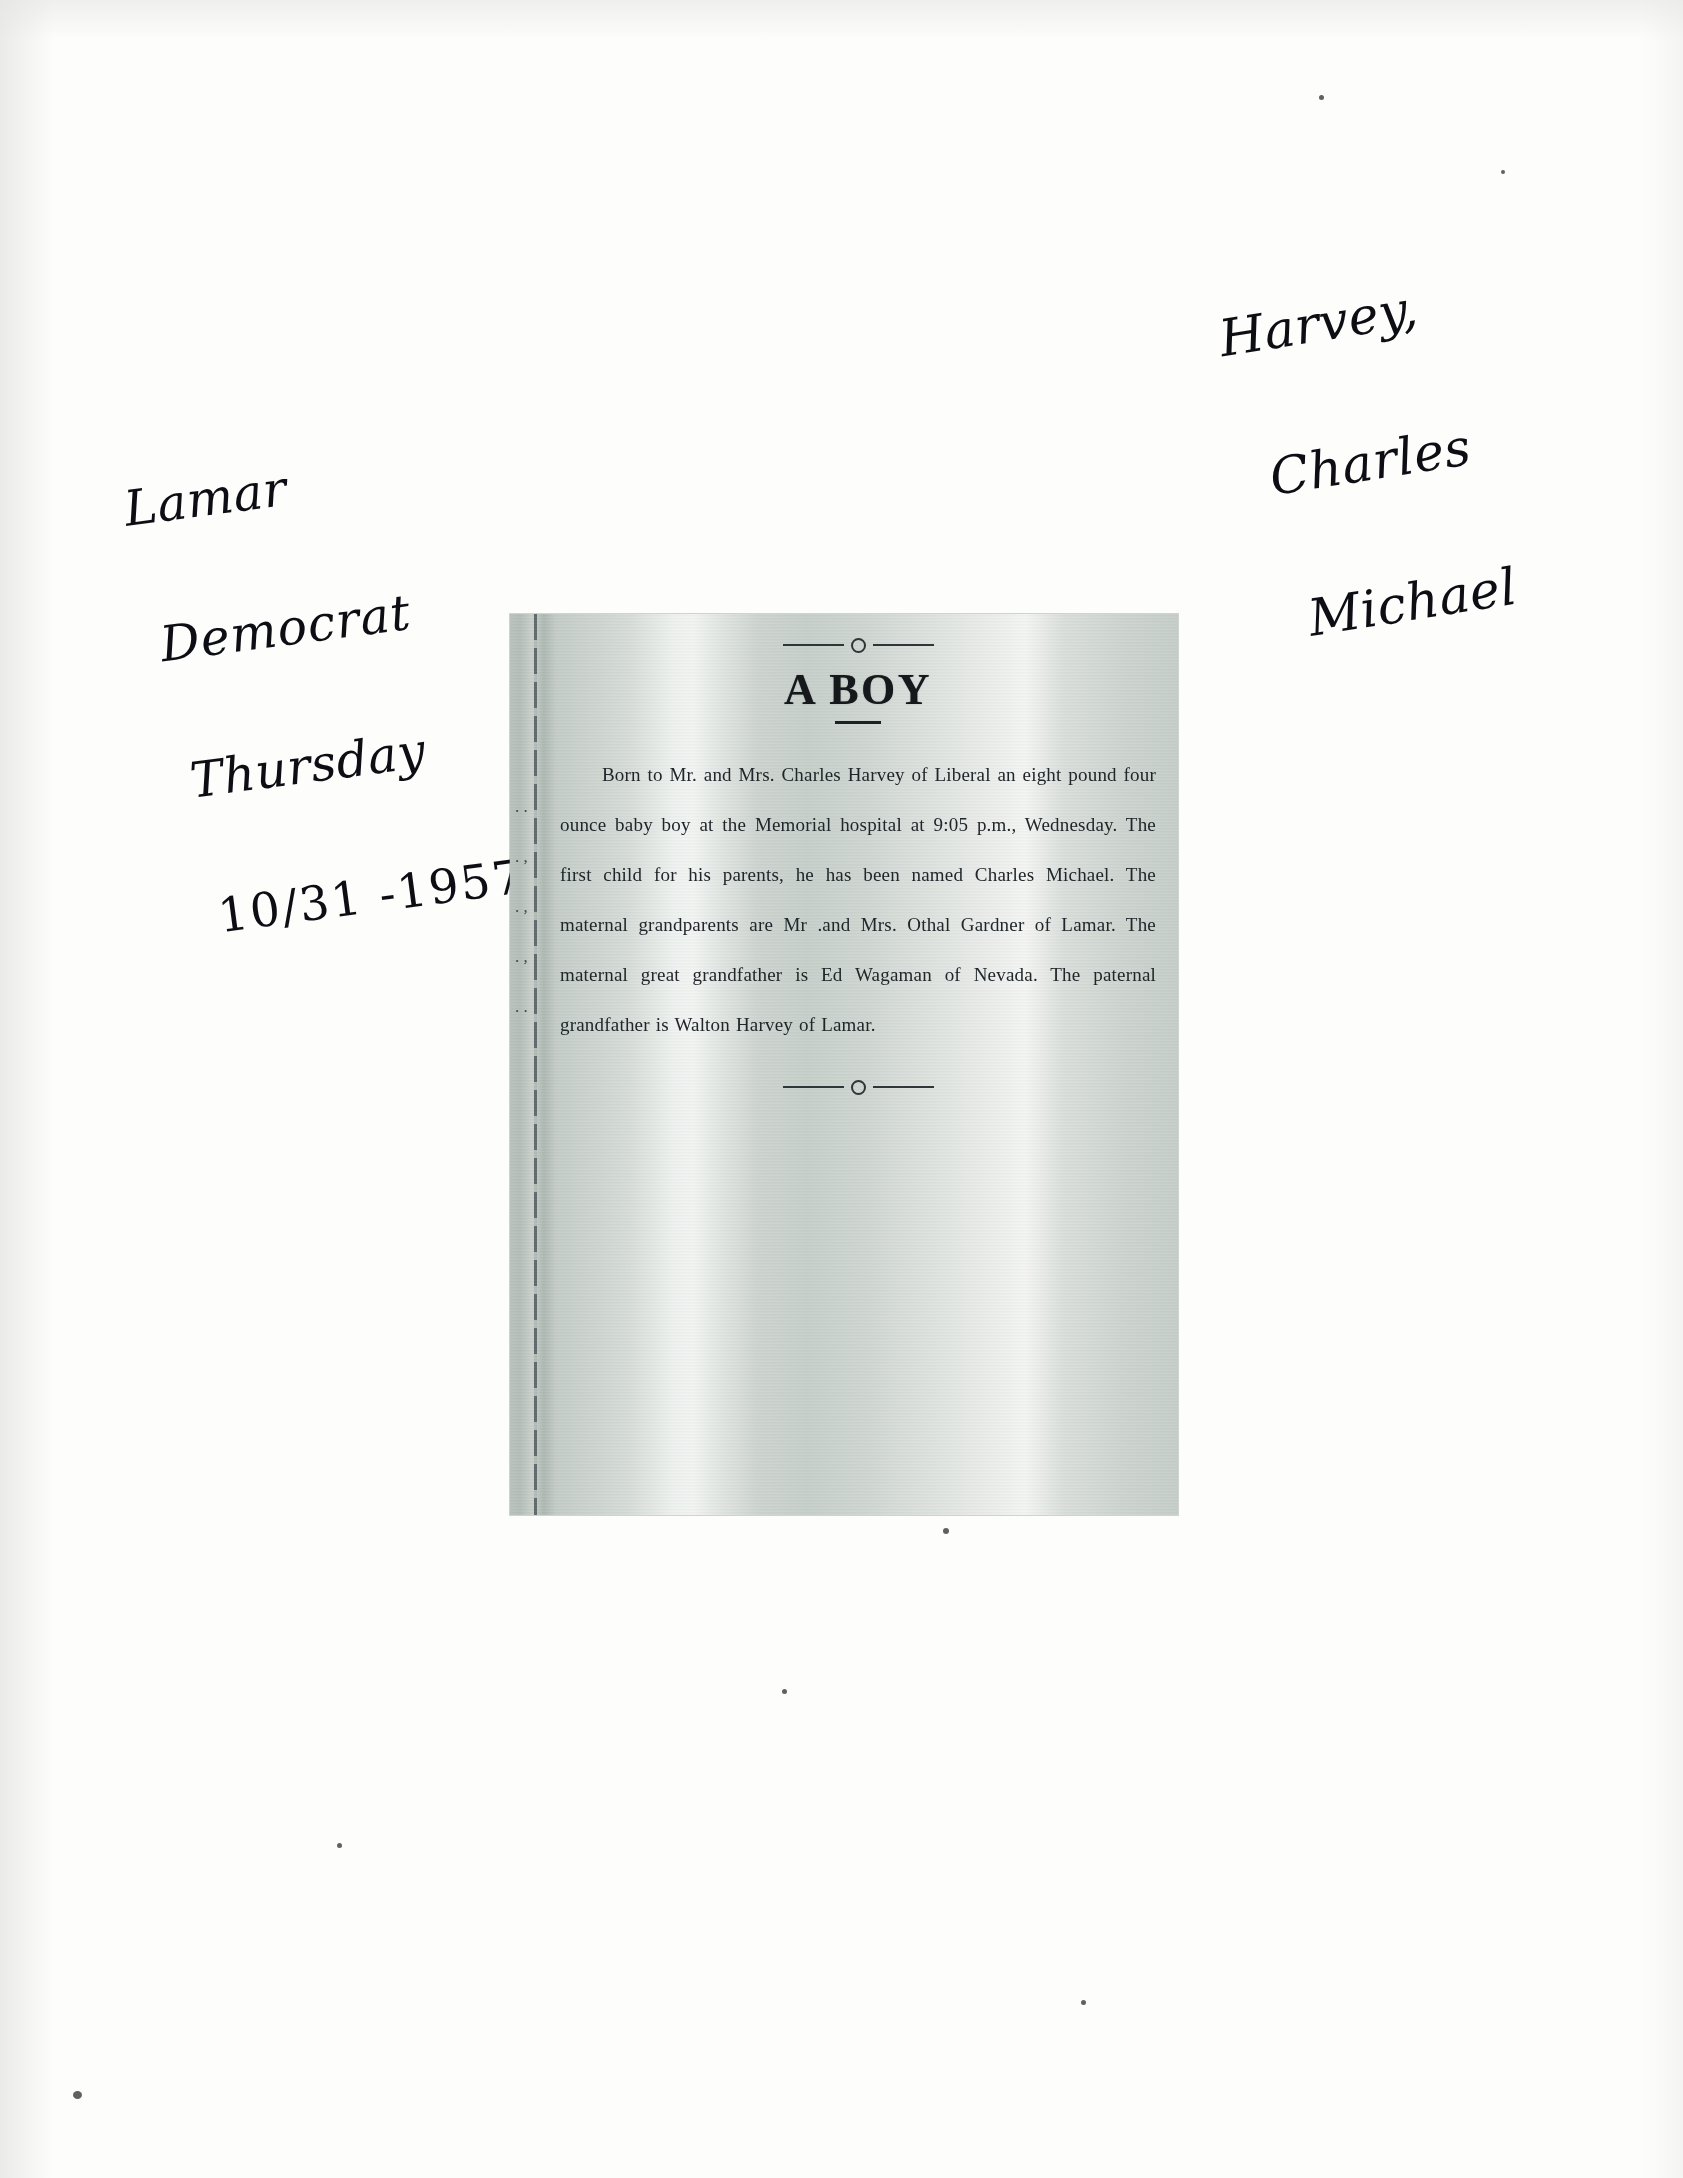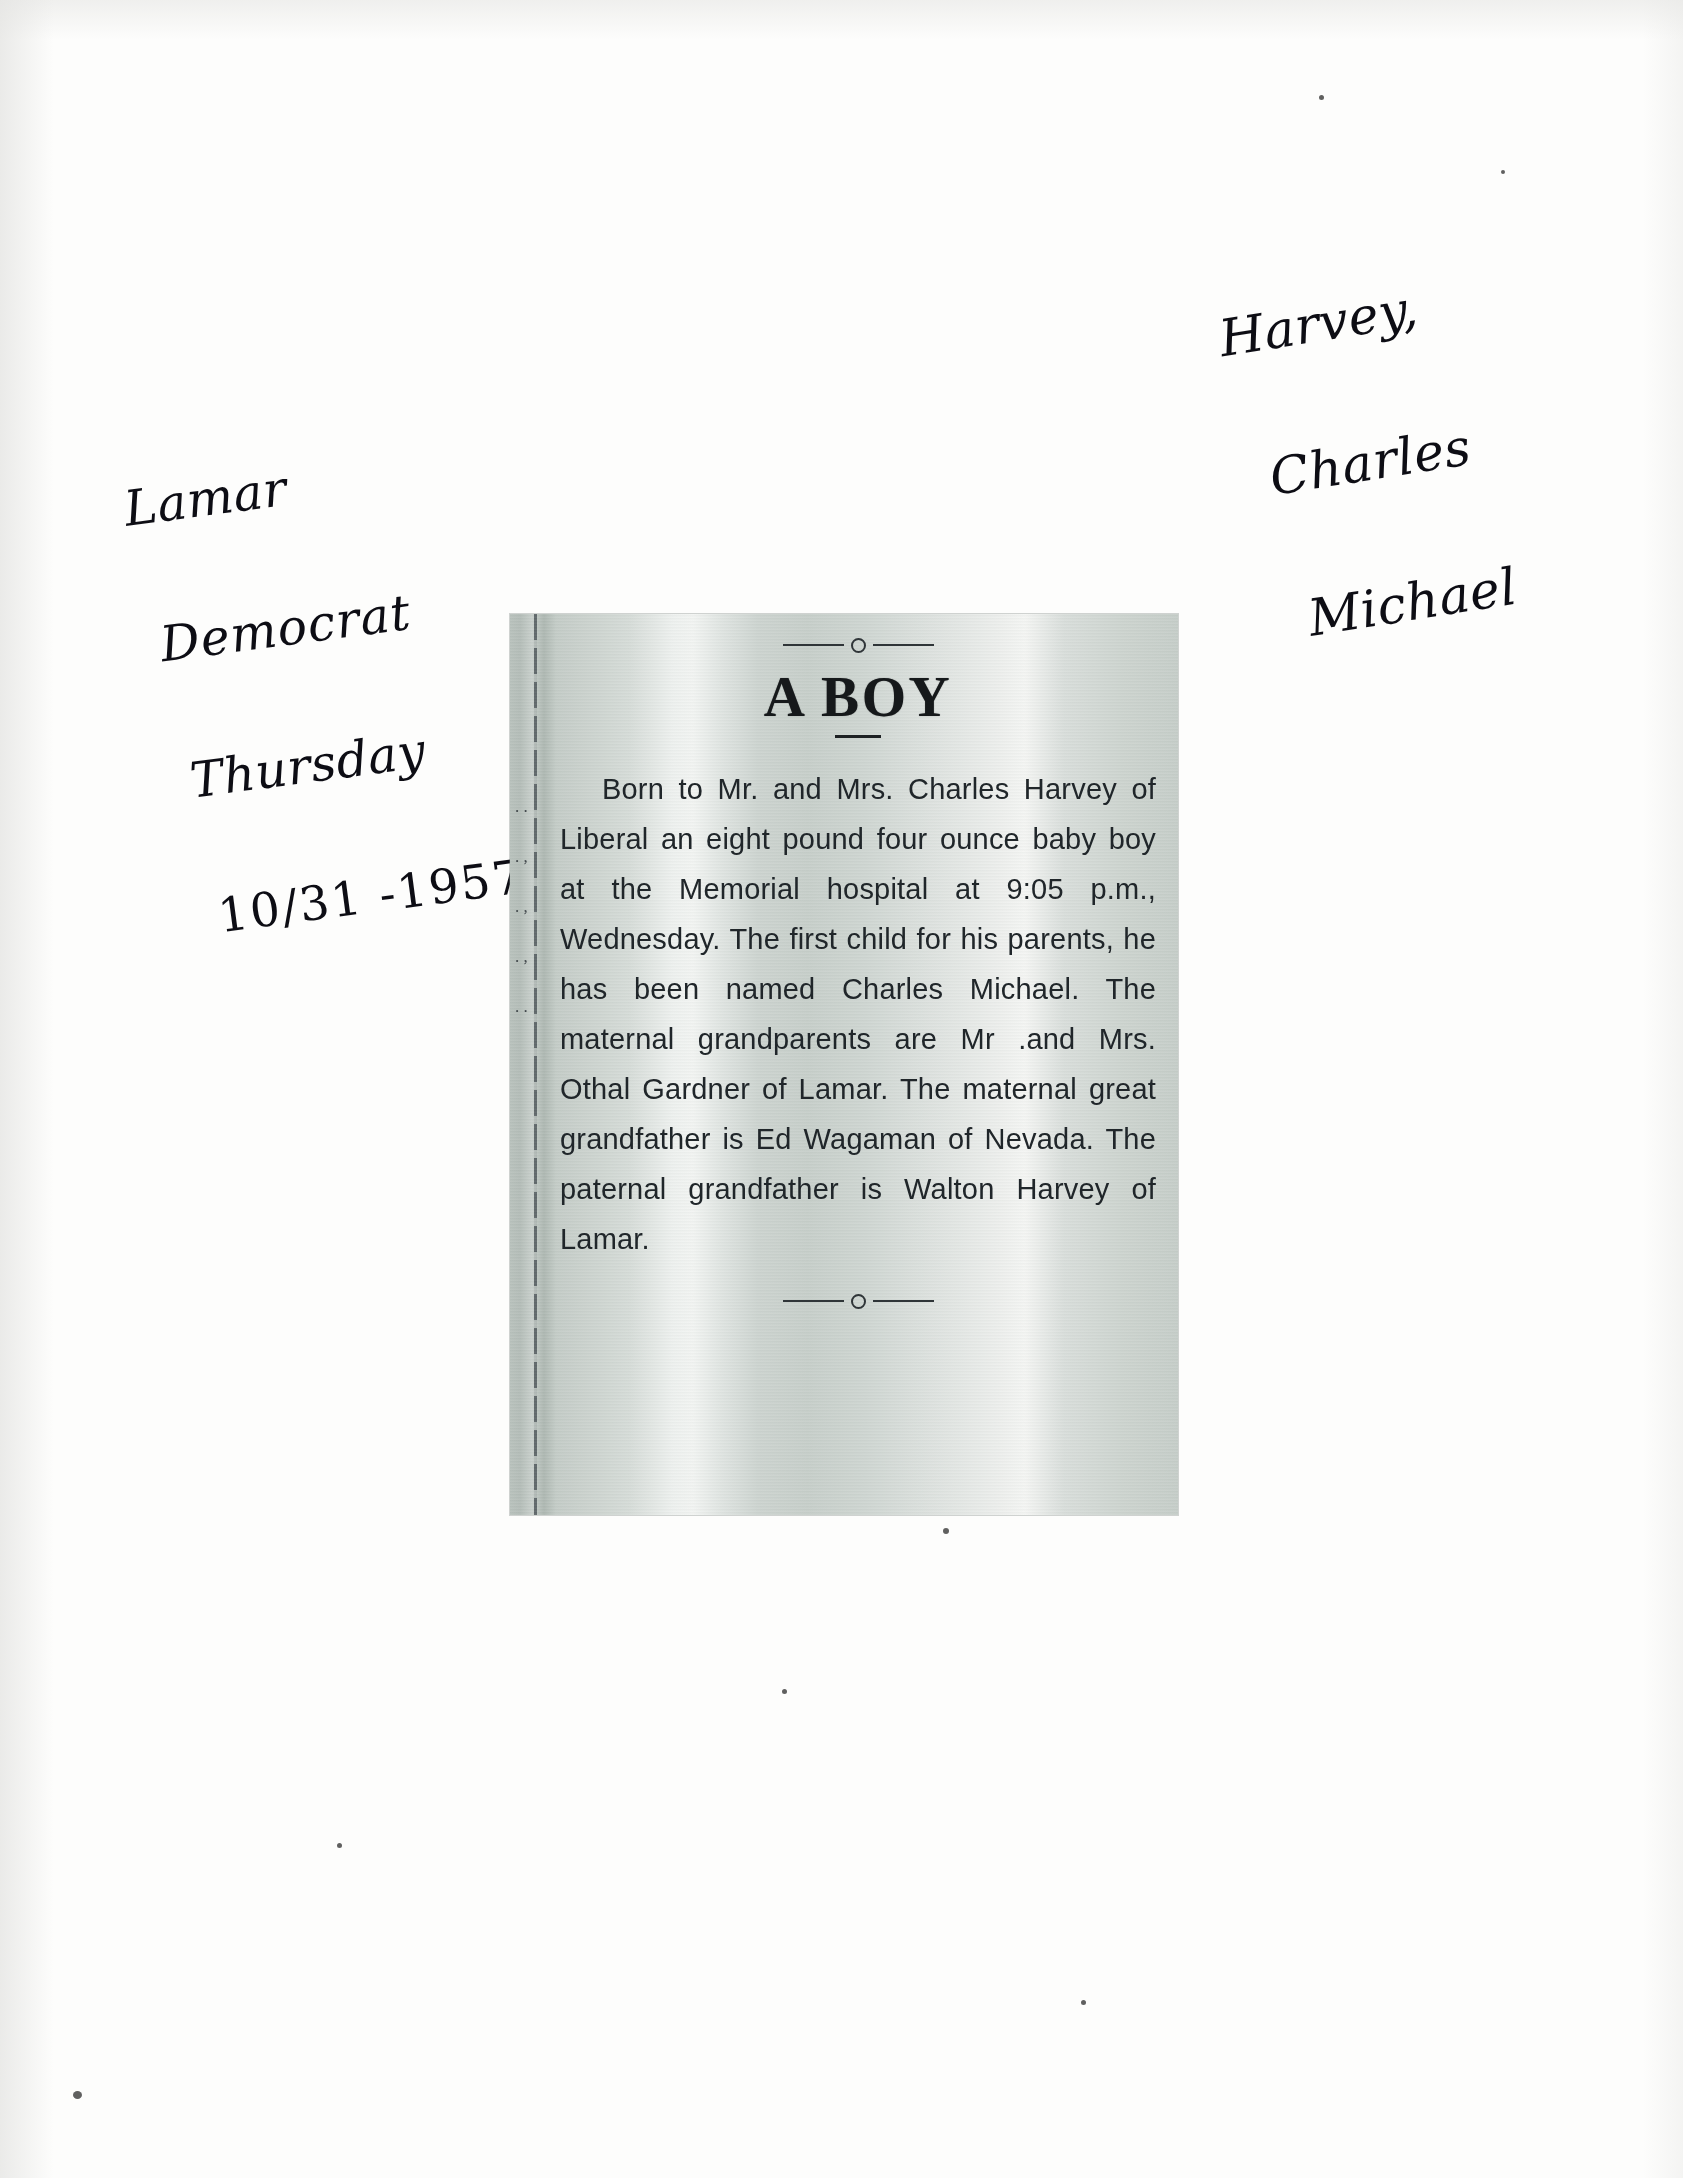--- a/index.html
+++ b/index.html
@@ -165,37 +165,37 @@
     width: 11px;
     height: 11px;
     border: 2px solid #2f3538;
     border-radius: 50%;
   }
 
   .headline {
     text-align: center;
     font-family: "Liberation Serif", serif;
     font-weight: bold;
-    font-size: 57px;
+    font-size: 44px;
     letter-spacing: 2.5px;
     color: #16191b;
     margin: 6px 0 2px 0;
     text-shadow: 0 0 1px rgba(20,22,24,0.55);
   }
   .headline-underline {
     width: 46px;
     height: 3px;
     background: #1d2123;
     margin: 6px auto 0 auto;
   }
 
   .body-text {
     margin-top: 26px;
-    font-family: Liberation Sans, sans-serif;
-    font-size: 29px;
+    font-family: Liberation Serif, serif;
+    font-size: 19px;
     line-height: 50px;
     color: #20262a;
     text-align: justify;
     text-align-last: left;
     letter-spacing: 0.2px;
     text-indent: 42px;
     word-spacing: 1px;
   }
 
   .ornament-bottom {

